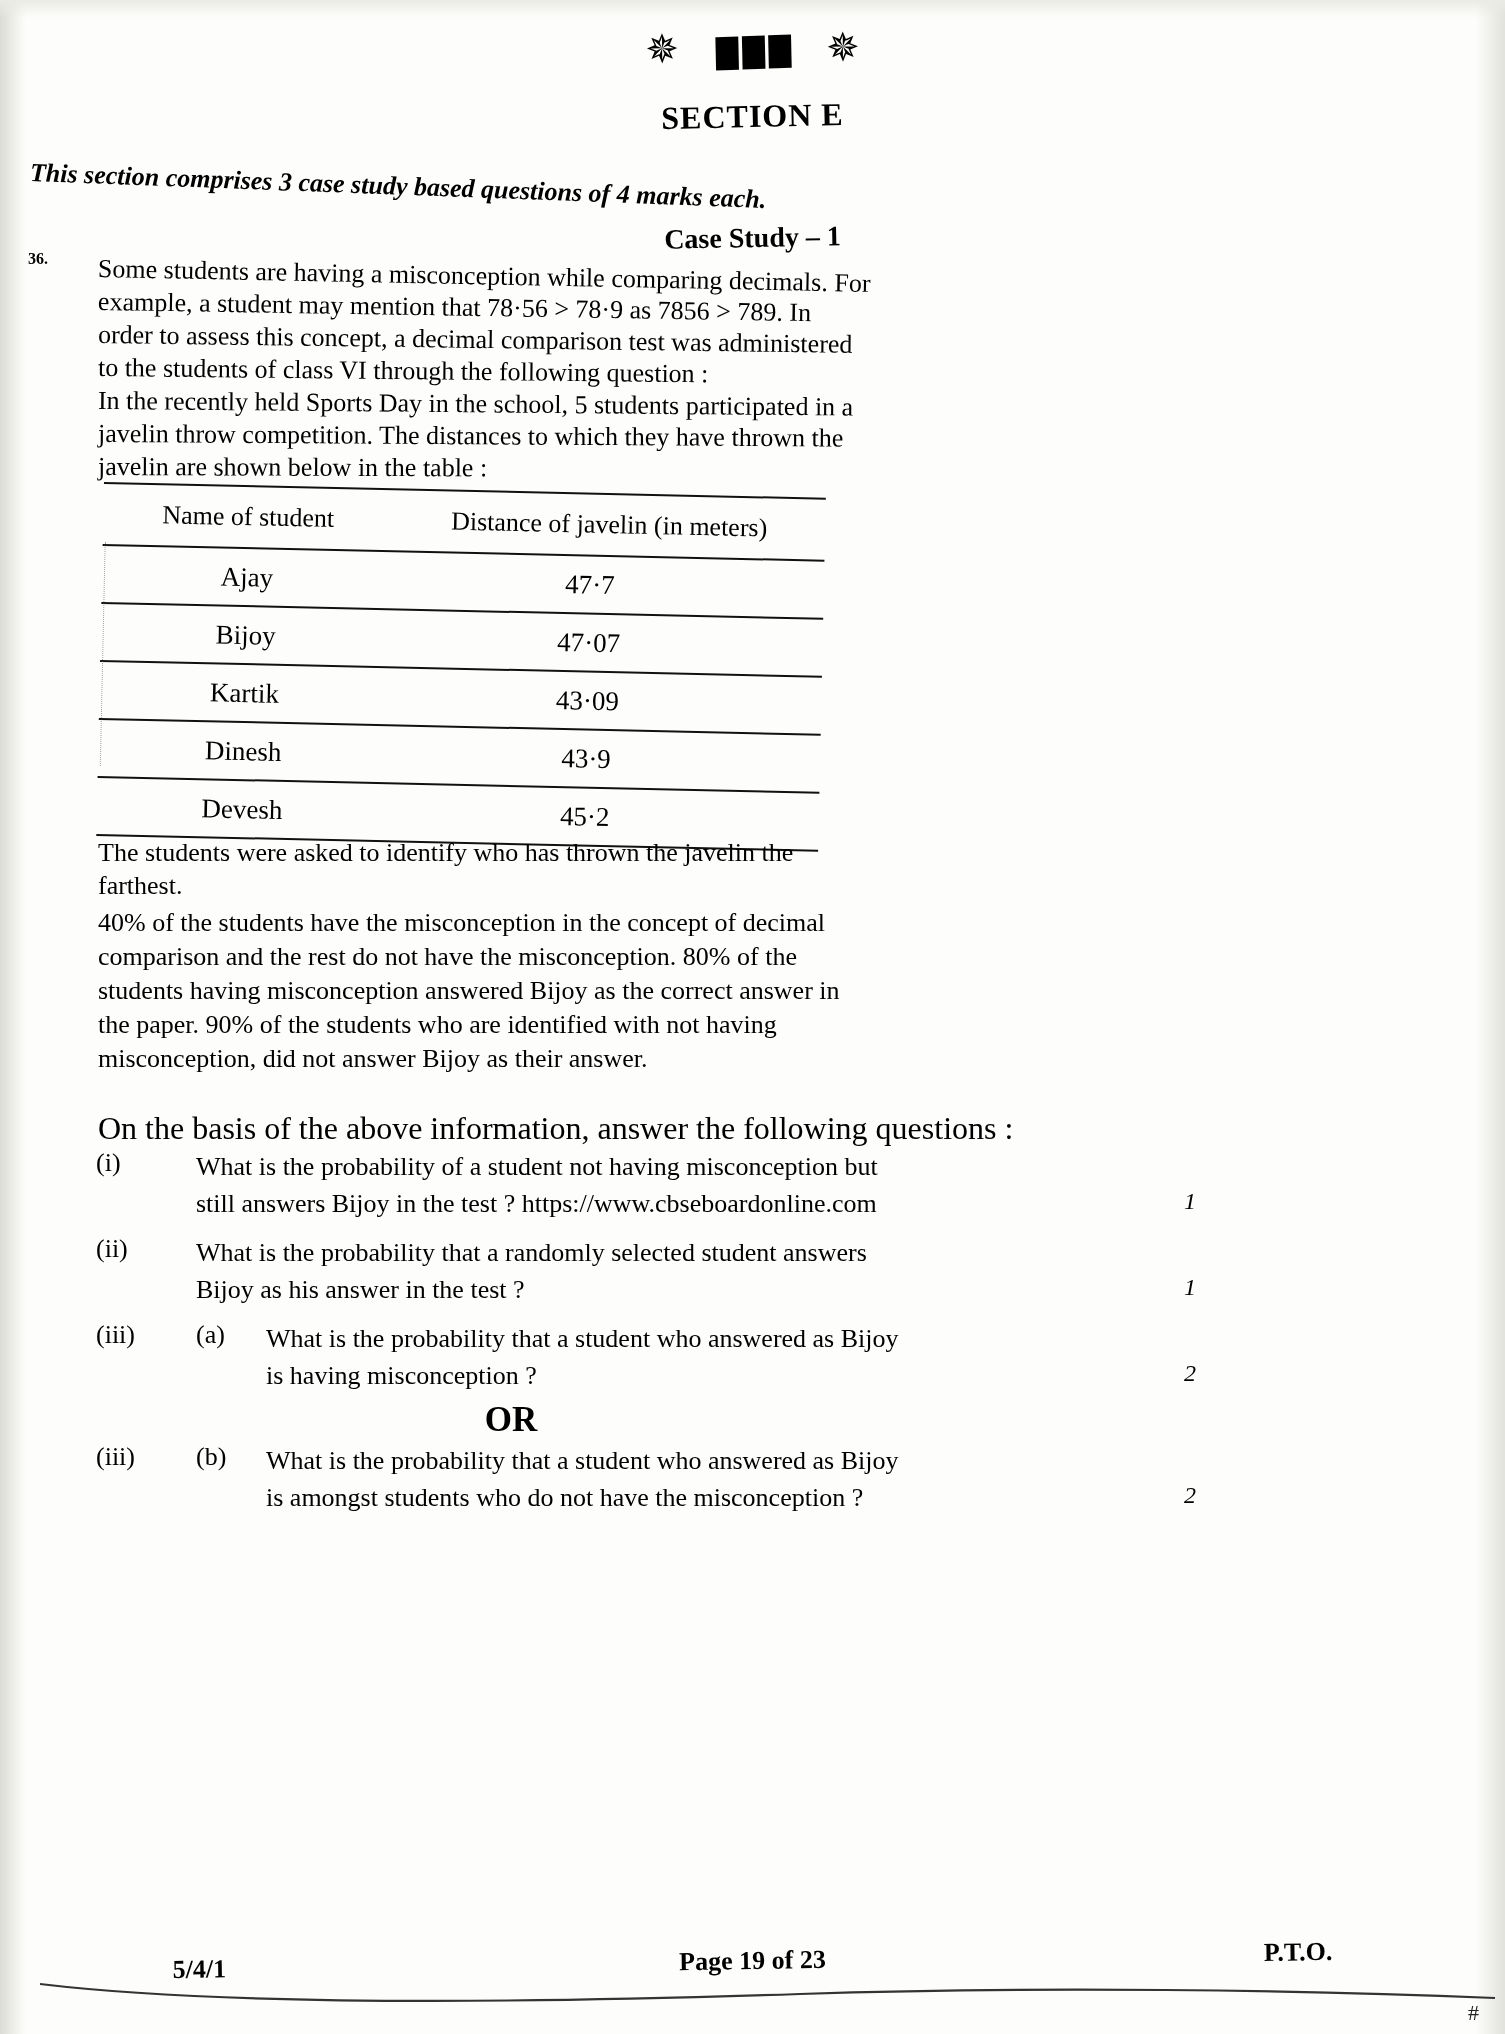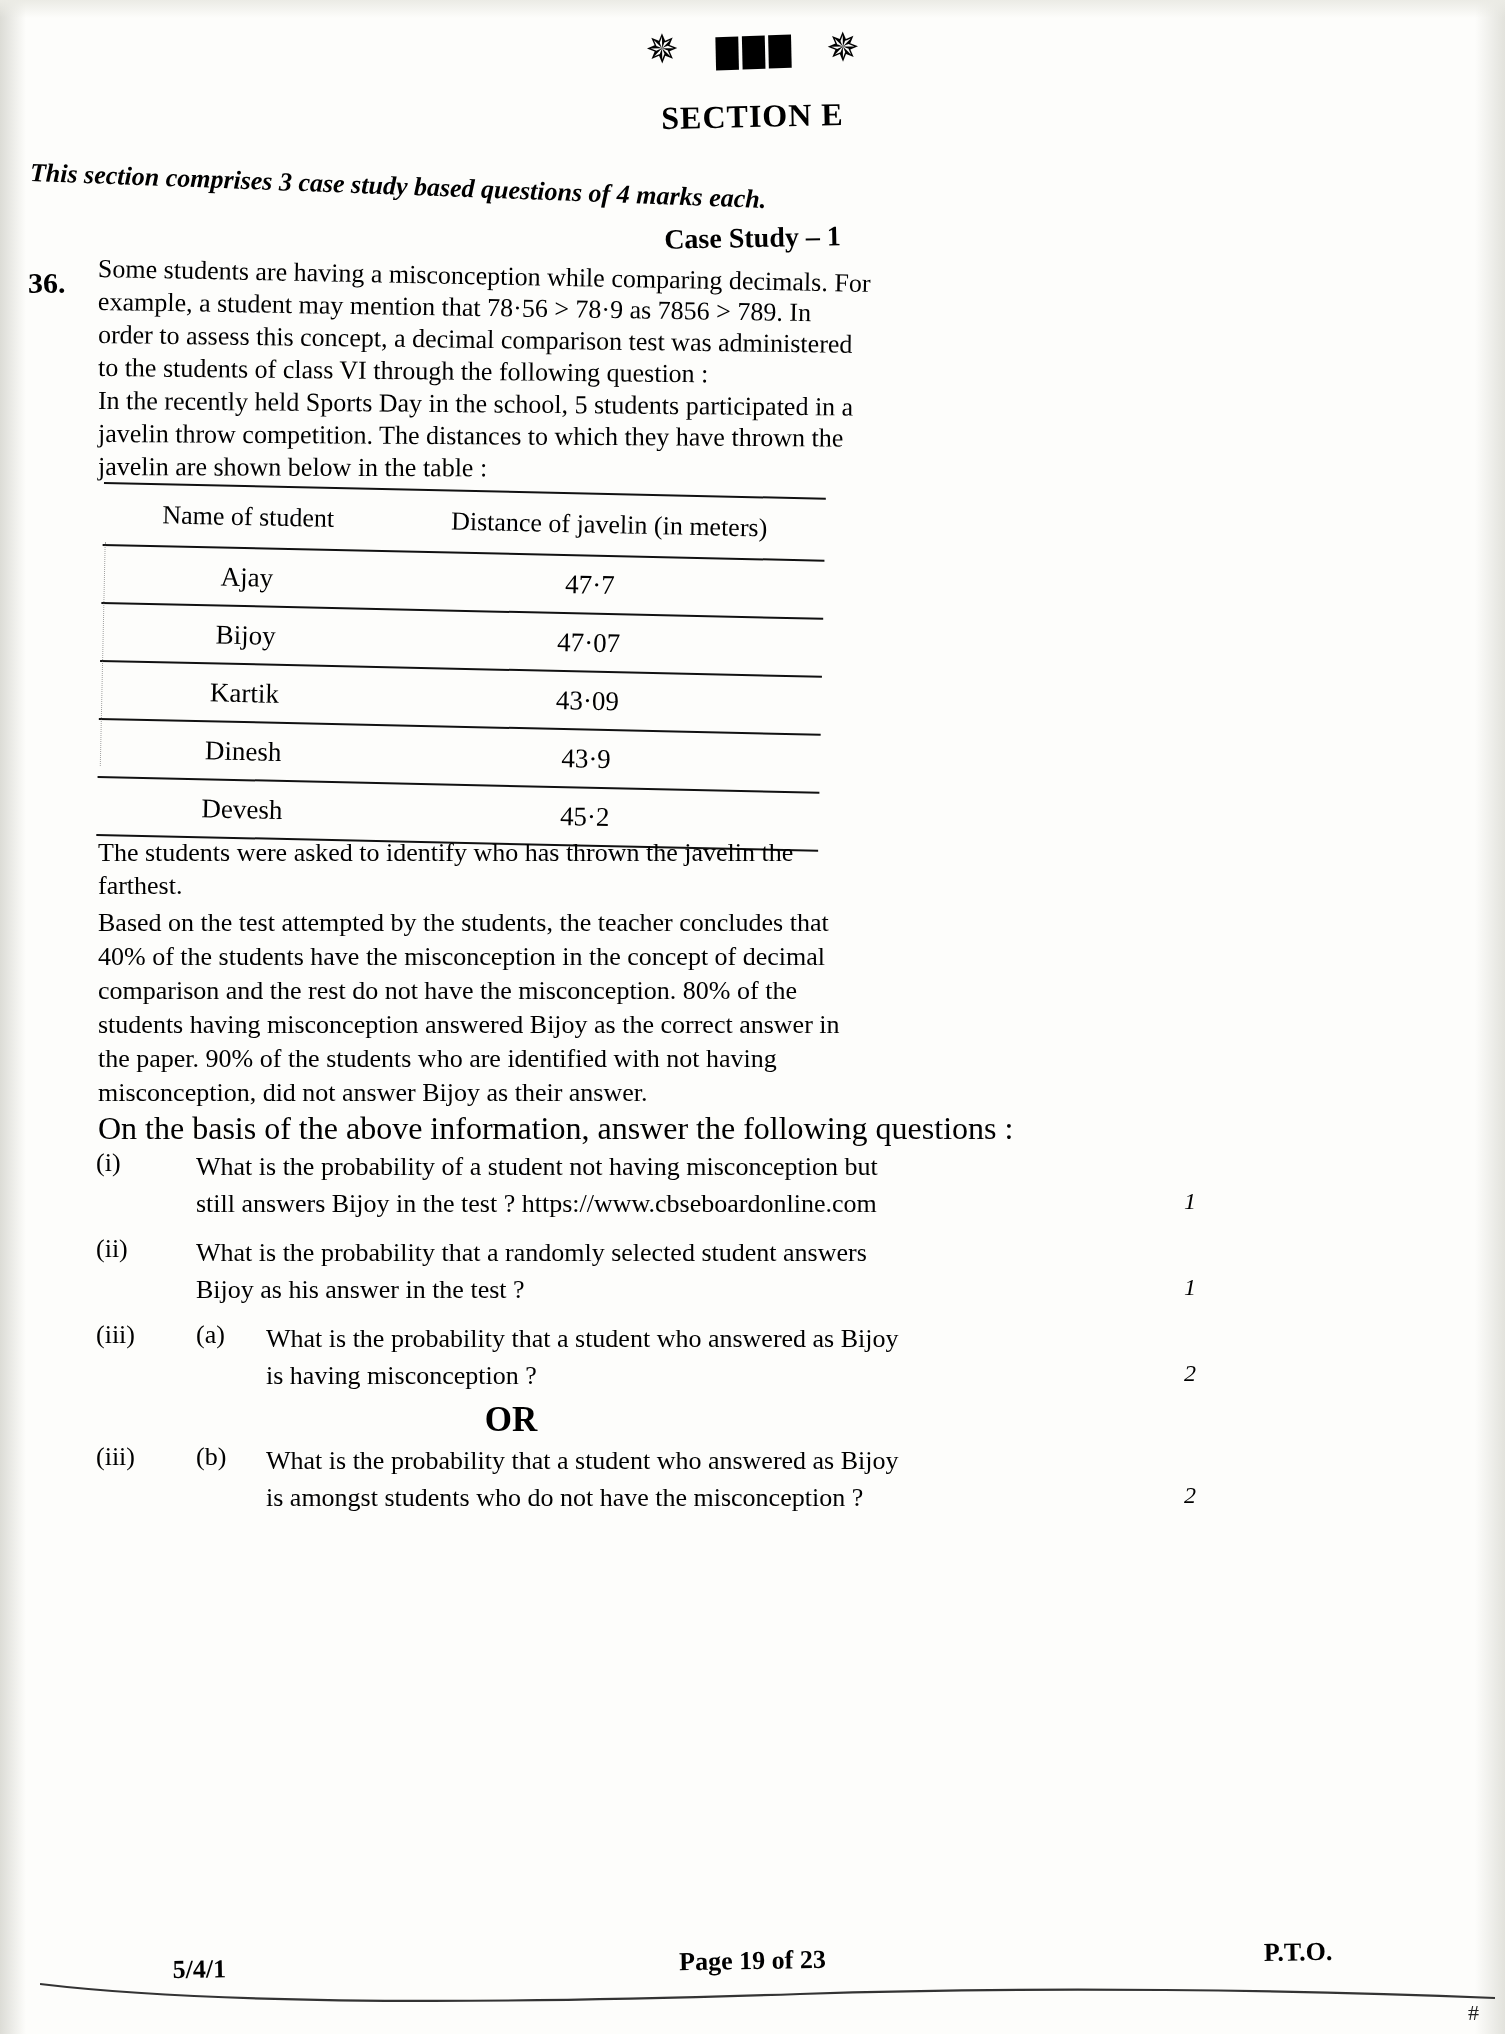--- a/index.html
+++ b/index.html
@@ -99,23 +99,23 @@
     left: 0;
     width: 1505px;
     text-align: center;
     font-size: 28px;
     font-weight: bold;
     transform: rotate(-1.1deg);
   }
 
   .qnum {
     position: absolute;
-    top: 266px;
+    top: 250px;
     left: 28px;
-    font-size: 30px;
+    font-size: 16px;
     font-weight: bold;
   }
 
   .body-block {
     position: absolute;
     top: 252px;
     left: 98px;
     width: 968px;
   }
   .bline {
@@ -335,21 +335,20 @@
   </div>
 
   <div class="after-table">
     <div class="bline just">
         <span>The students were asked to identify who has thrown the javelin the</span>
       </div>
     <div class="bline">farthest.</div>
   </div>
 
   <div class="para2">
-    <div class="bline" style="line-height:34px">Based on the test attempted by the students, the teacher concludes that</div>
     <div class="bline" style="line-height:34px">40% of the students have the misconception in the concept of decimal</div>
     <div class="bline" style="line-height:34px">comparison and the rest do not have the misconception. 80% of the</div>
     <div class="bline" style="line-height:34px">students having misconception answered Bijoy as the correct answer in</div>
     <div class="bline" style="line-height:34px">the paper. 90% of the students who are identified with not having</div>
     <div class="bline" style="line-height:34px">misconception, did not answer Bijoy as their answer.</div>
   </div>
 
   <div class="onbasis">On the basis of the above information, answer the following questions :</div>
 
   <div class="qlist">

